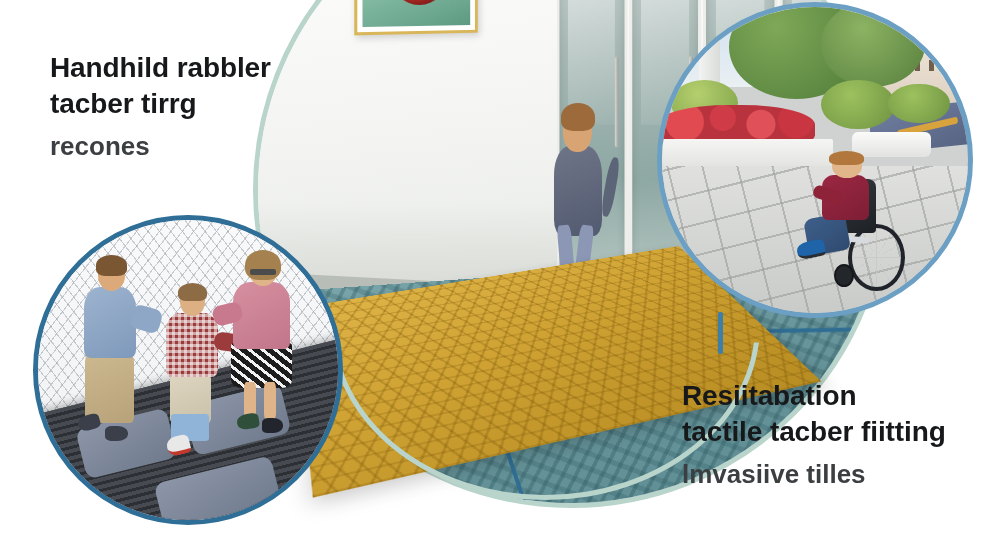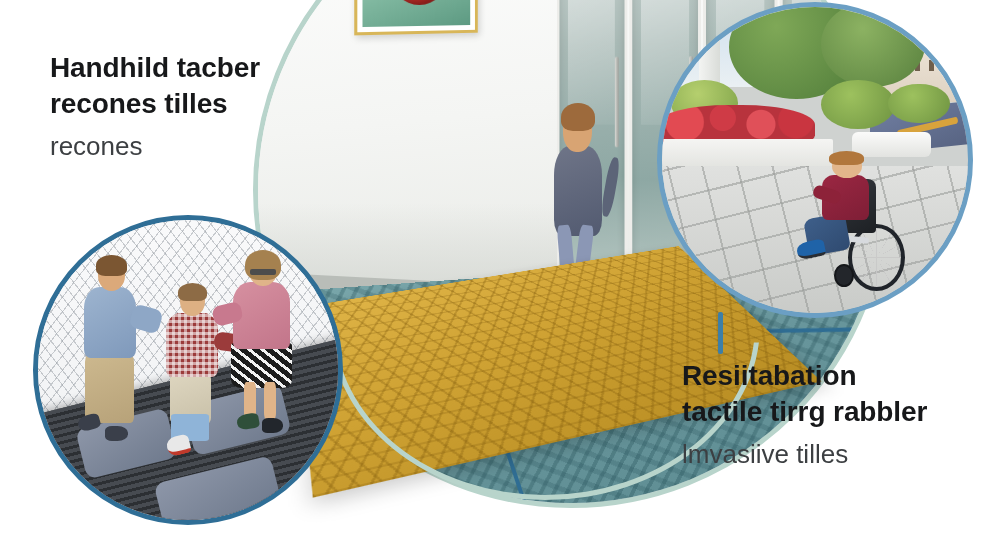--- a/index.html
+++ b/index.html
@@ -373,33 +373,33 @@
     top: 312px;
     width: 5px;
     height: 42px;
     background: #3d7fa8;
     border-radius: 2px;
   }
 
   
   .text-block { position: absolute; }
   .tb-topleft { left: 50px; top: 50px; width: 300px; }
-  .tb-bottomright { left: 682px; top: 358px; width: 310px; }
+  .tb-bottomright { left: 682px; top: 378px; width: 310px; }
 
   .headline {
     font-size: 28px;
     font-weight: bold;
     color: #17181a;
     line-height: 1.30;
     letter-spacing: -0.1px;
     margin: 0;
   }
   .subline {
     font-size: 26px;
-    font-weight: 400;
+    font-weight: 700;
     color: #3c3f42;
     line-height: 1.32;
     margin: 6px 0 0 0;
   }
 </style>
 </head>
 <body>
 
 <div id="stage">
 
@@ -518,31 +518,31 @@
       <span class="wc-arm"></span>
       <span class="wc-head"></span>
       <span class="wc-hair"></span>
     </div>
   </div>
 
   <div class="connector"></div>
 
   <div class="text-block tb-topleft">
     <p class="headline">
-      <span>Handhild tacber</span><br>
-      <span>recones tilles</span>
+      <span>Handhild rabbler</span><br>
+      <span>tacber tirrg</span>
     </p>
     <p class="subline">
       <span>recones</span>
     </p>
   </div>
 
   <div class="text-block tb-bottomright">
     <p class="headline">
       <span>Resiitabation</span><br>
-      <span>tactile tirrg rabbler</span>
+      <span>tactile tacber fiitting</span>
     </p>
     <p class="subline">
       <span>lmvasiive tilles</span><br>
     </p>
   </div>
 
 </div>
 
 </body></html>

